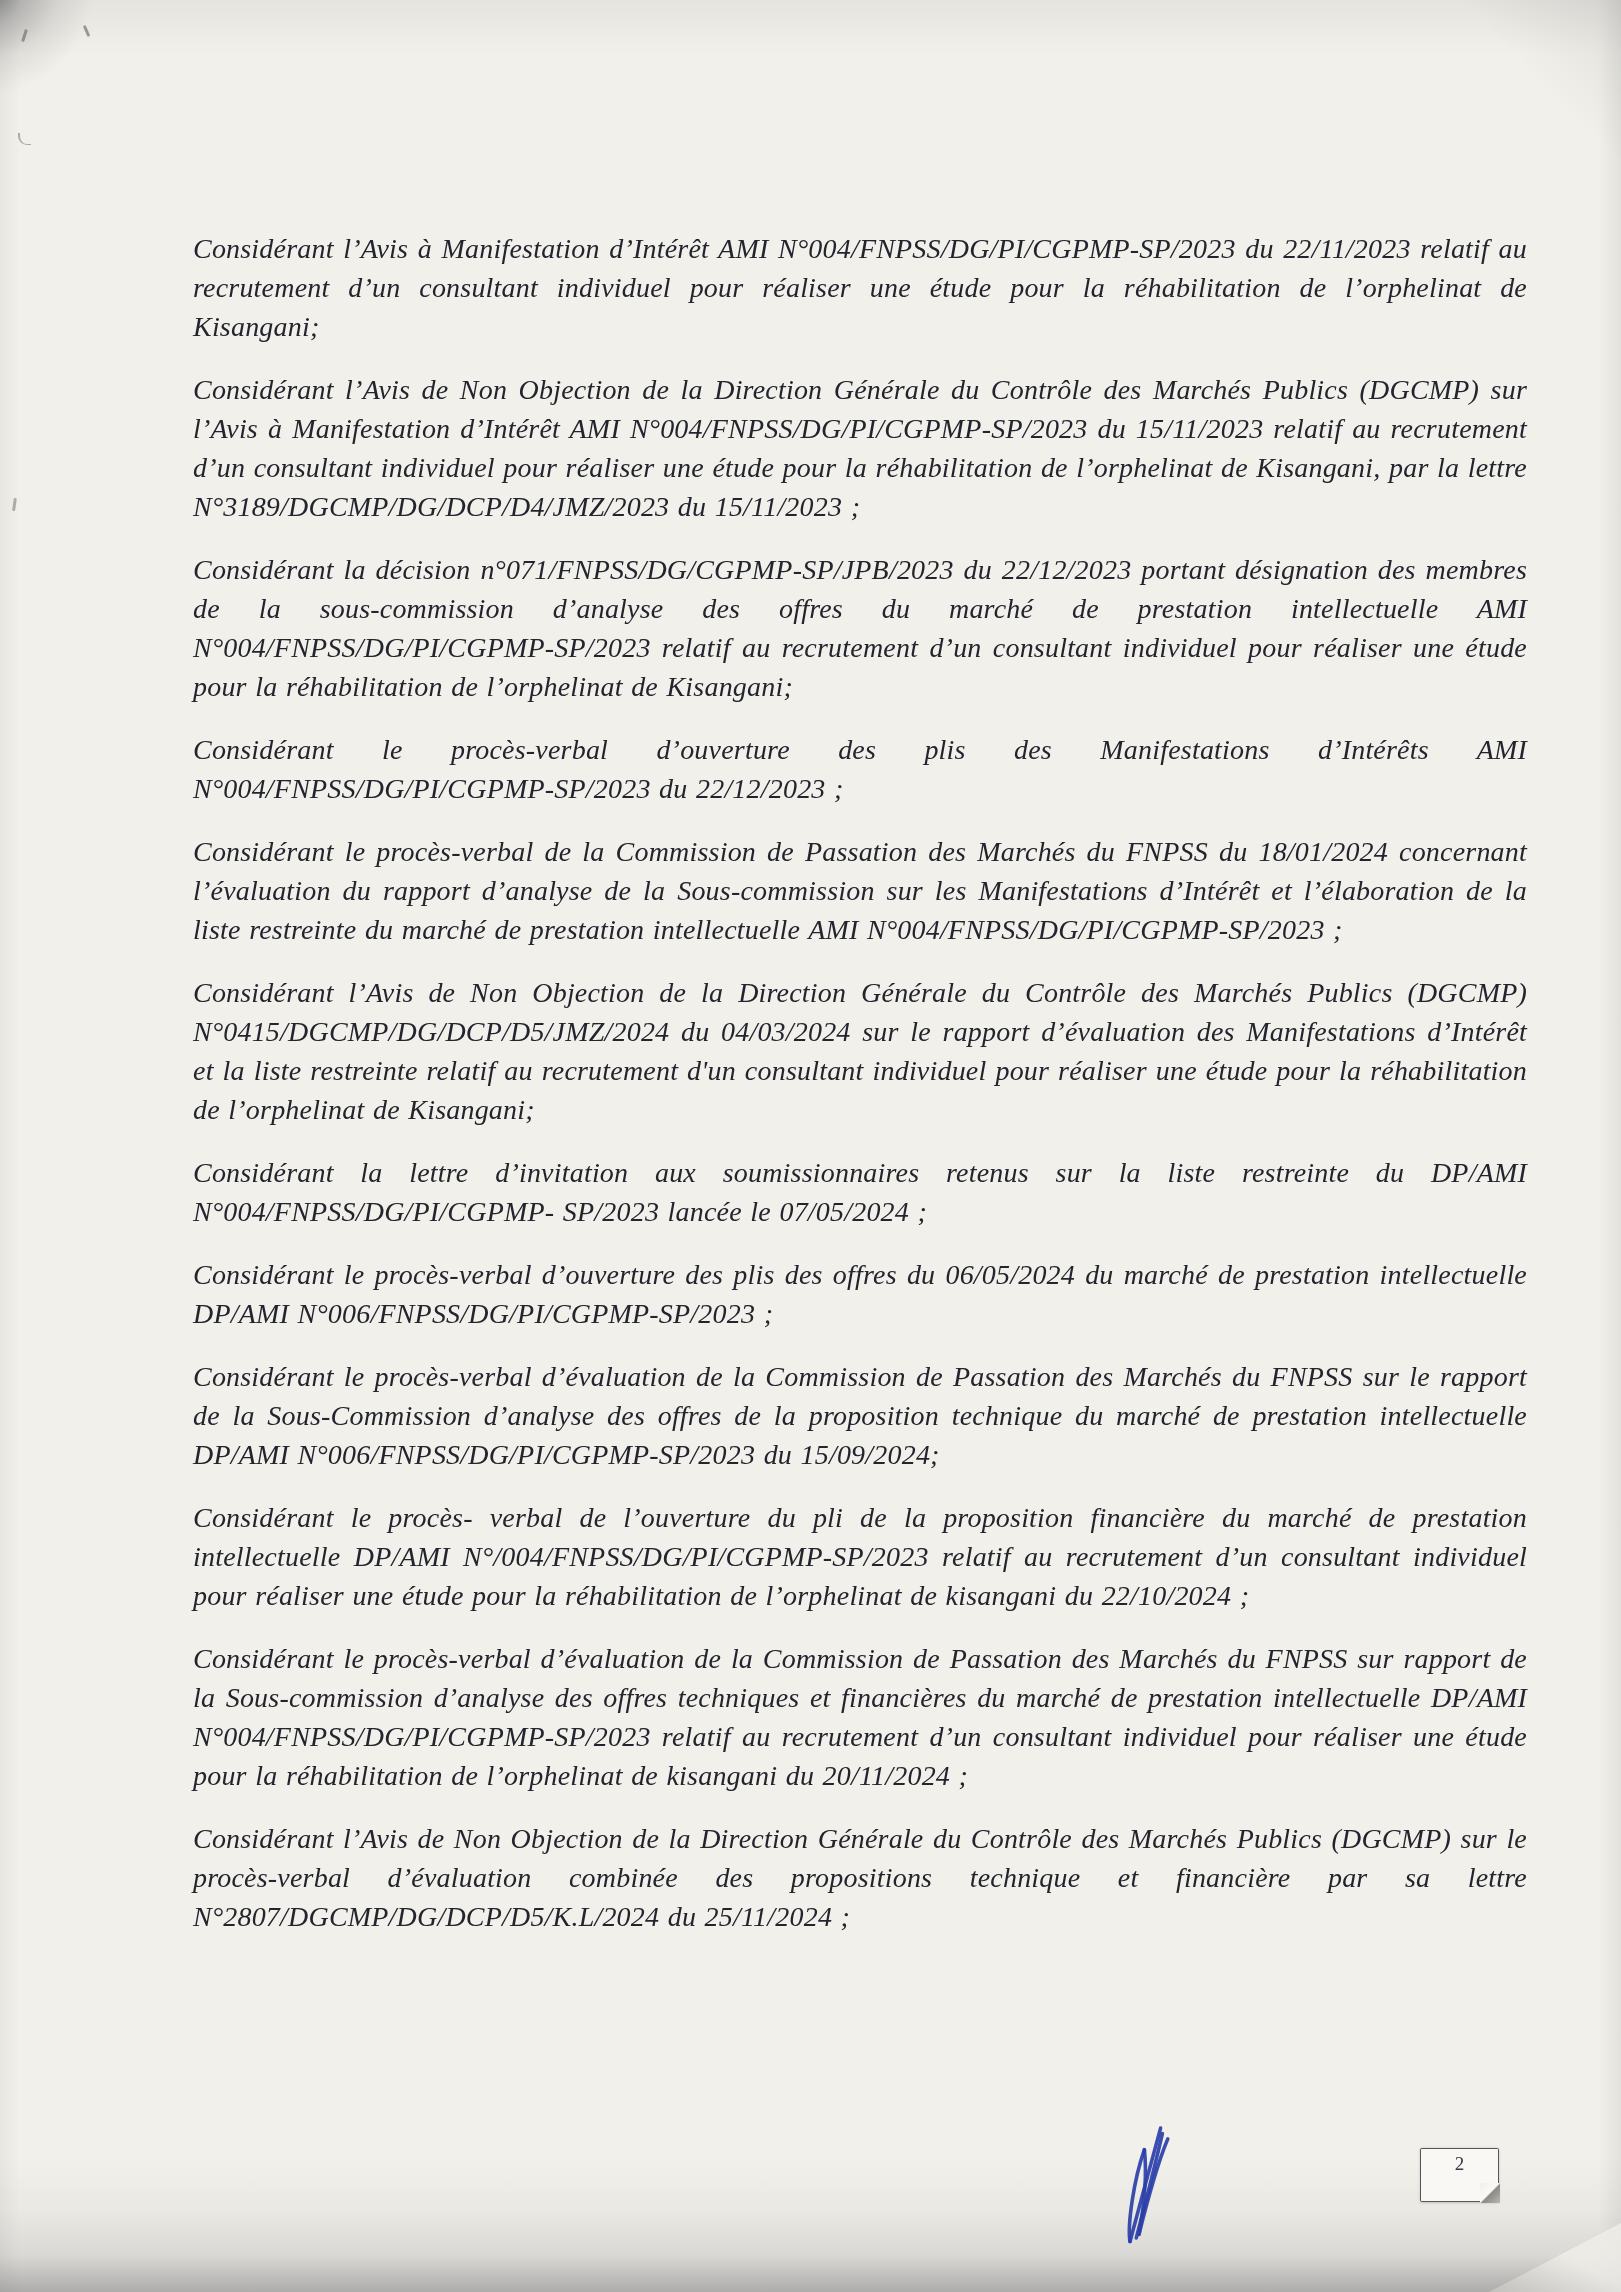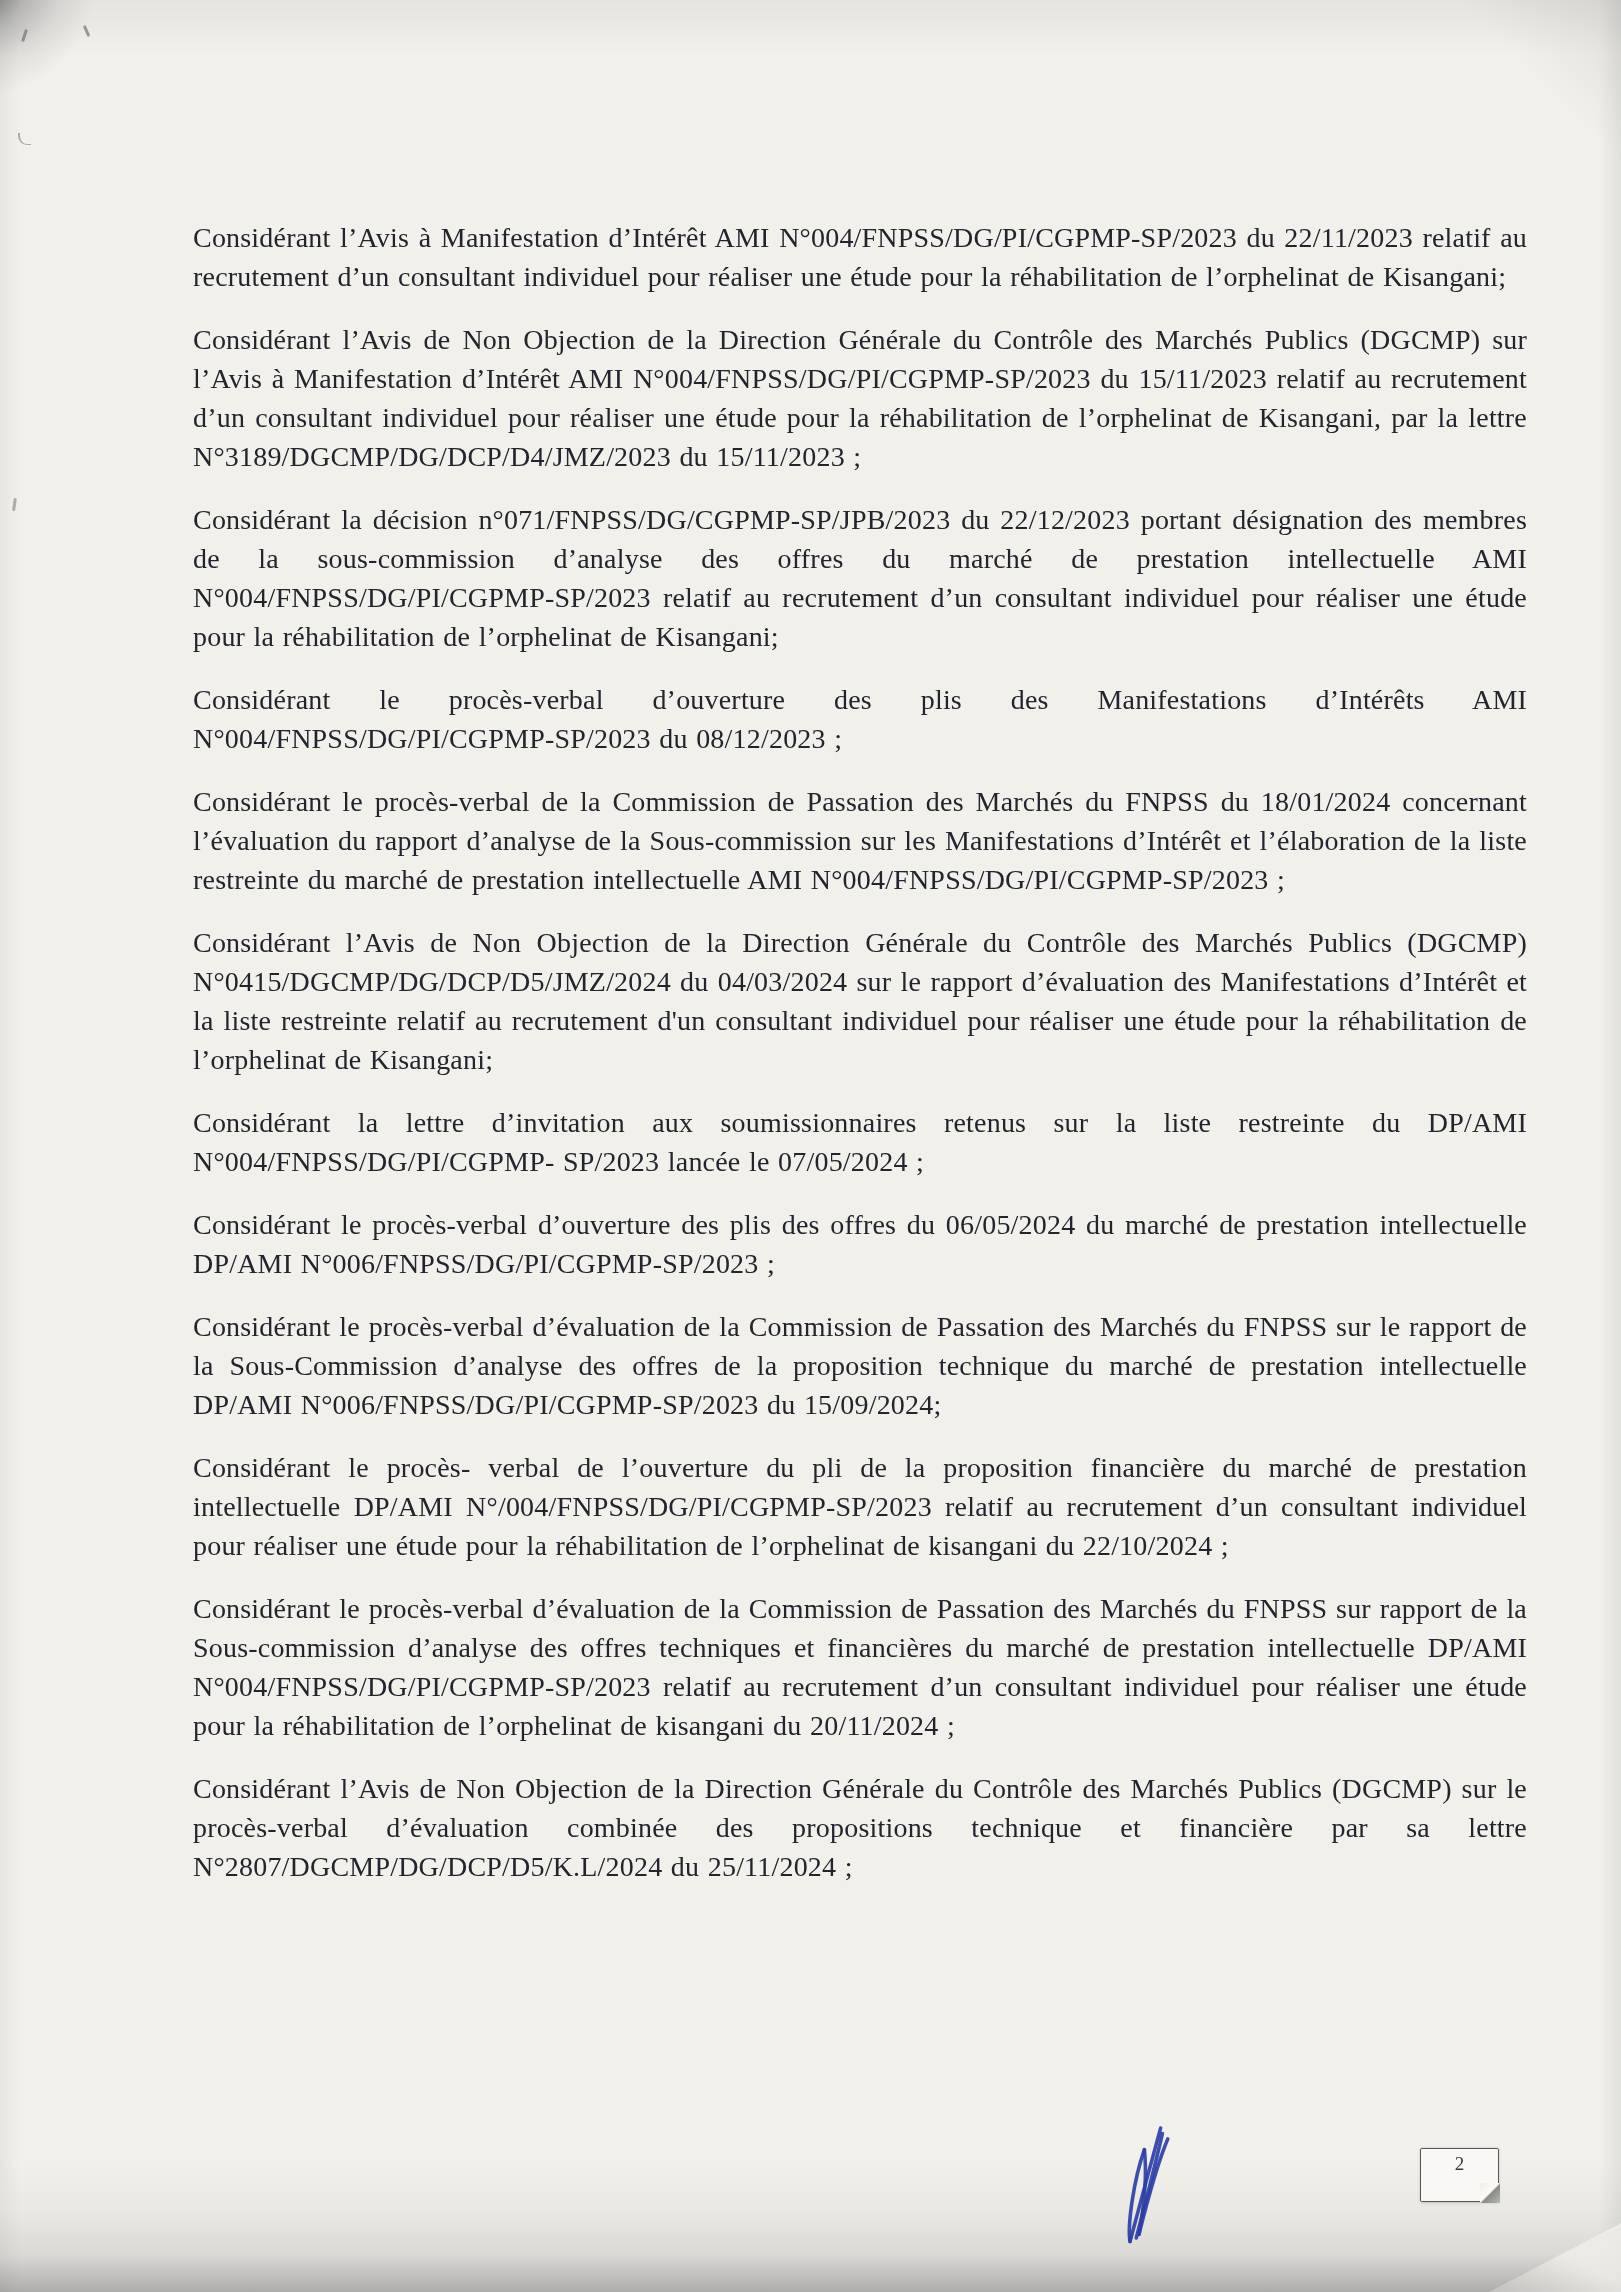--- a/index.html
+++ b/index.html
@@ -12,21 +12,21 @@
       radial-gradient(circle at -12.5px -12.5px, rgba(35,35,40,.55), rgba(55,55,60,.28) 38px, rgba(90,90,95,.12) 72px, transparent 107px),
       linear-gradient(225deg, rgba(60,60,65,.10), transparent 116px),
       linear-gradient(to left, rgba(90,90,95,.10), transparent 23px),
       linear-gradient(to right, rgba(90,90,95,.07), transparent 19.7px),
       linear-gradient(to bottom, rgba(120,120,125,.10), transparent 54px),
       linear-gradient(to top, rgba(75,75,80,.42), rgba(110,110,115,.18) 38px, rgba(140,140,142,.08) 81px, transparent 134px),
       #f1f0ea;
     font-family:"Liberation Serif","DejaVu Serif",serif;
   }
   .textblock{
-    position:absolute;left:193px;top:218px;width:1334px;
+    position:absolute;left:193px;top:229px;width:1334px;font-style:italic;
   }
   .textblock p{
     margin:0 0 24px 0;
     font-size:28px;line-height:39px;
     color:#24242f;
     text-align:justify;
     letter-spacing:0.2px;
     word-spacing:1.3px;
   }
   .textblock p.gap-lg{}
@@ -76,21 +76,21 @@
 
   <span class="ink-mark m1"></span>
   <span class="ink-mark m2"></span>
   <span class="ink-mark m3"></span>
   <span class="ink-mark m4"></span>
 
   <main class="textblock">
     <p>Considérant l’Avis à Manifestation d’Intérêt AMI N°004/FNPSS/DG/PI/CGPMP-SP/2023 du 22/11/2023 relatif au recrutement d’un consultant individuel pour réaliser une étude pour la réhabilitation de l’orphelinat de Kisangani;</p>
     <p>Considérant l’Avis de Non Objection de la Direction Générale du Contrôle des Marchés Publics (DGCMP) sur l’Avis à Manifestation d’Intérêt AMI N°004/FNPSS/DG/PI/CGPMP-SP/2023 du 15/11/2023 relatif au recrutement d’un consultant individuel pour réaliser une étude pour la réhabilitation de l’orphelinat de Kisangani, par la lettre N°3189/DGCMP/DG/DCP/D4/JMZ/2023 du 15/11/2023 ;</p>
     <p>Considérant la décision n°071/FNPSS/DG/CGPMP-SP/JPB/2023 du 22/12/2023 portant désignation des membres de la sous-commission d’analyse des offres du marché de prestation intellectuelle AMI N°004/FNPSS/DG/PI/CGPMP-SP/2023 relatif au recrutement d’un consultant individuel pour réaliser une étude pour la réhabilitation de l’orphelinat de Kisangani;</p>
-    <p>Considérant le procès-verbal d’ouverture des plis des Manifestations d’Intérêts AMI N°004/FNPSS/DG/PI/CGPMP-SP/2023 du 08/12/2023 ;</p>
+    <p>Considérant le procès-verbal d’ouverture des plis des Manifestations d’Intérêts AMI N°004/FNPSS/DG/PI/CGPMP-SP/2023 du 22/12/2023 ;</p>
     <p>Considérant le procès-verbal de la Commission de Passation des Marchés du FNPSS du 18/01/2024 concernant l’évaluation du rapport d’analyse de la Sous-commission sur les Manifestations d’Intérêt et l’élaboration de la liste restreinte du marché de prestation intellectuelle AMI N°004/FNPSS/DG/PI/CGPMP-SP/2023 ;</p>
     <p>Considérant l’Avis de Non Objection de la Direction Générale du Contrôle des Marchés Publics (DGCMP) N°0415/DGCMP/DG/DCP/D5/JMZ/2024 du 04/03/2024 sur le rapport d’évaluation des Manifestations d’Intérêt et la liste restreinte relatif au recrutement d'un consultant individuel pour réaliser une étude pour la réhabilitation de l’orphelinat de Kisangani;</p>
     <p class="gap-lg">Considérant la lettre d’invitation aux soumissionnaires retenus sur la liste restreinte du DP/AMI N°004/FNPSS/DG/PI/CGPMP- SP/2023 lancée le 07/05/2024 ;</p>
     <p>Considérant le procès-verbal d’ouverture des plis des offres du 06/05/2024 du marché de prestation intellectuelle DP/AMI N°006/FNPSS/DG/PI/CGPMP-SP/2023 ;</p>
     <p>Considérant le procès-verbal d’évaluation de la Commission de Passation des Marchés du FNPSS sur le rapport de la Sous-Commission d’analyse des offres de la proposition technique du marché de prestation intellectuelle DP/AMI N°006/FNPSS/DG/PI/CGPMP-SP/2023 du 15/09/2024;</p>
     <p class="gap-lg">Considérant le procès- verbal de l’ouverture du pli de la proposition financière du marché de prestation intellectuelle DP/AMI N°/004/FNPSS/DG/PI/CGPMP-SP/2023 relatif au recrutement d’un consultant individuel pour réaliser une étude pour la réhabilitation de l’orphelinat de kisangani du 22/10/2024 ;</p>
     <p>Considérant le procès-verbal d’évaluation de la Commission de Passation des Marchés du FNPSS sur rapport de la Sous-commission d’analyse des offres techniques et financières du marché de prestation intellectuelle DP/AMI N°004/FNPSS/DG/PI/CGPMP-SP/2023 relatif au recrutement d’un consultant individuel pour réaliser une étude pour la réhabilitation de l’orphelinat de kisangani du 20/11/2024 ;</p>
     <p>Considérant l’Avis de Non Objection de la Direction Générale du Contrôle des Marchés Publics (DGCMP) sur le procès-verbal d’évaluation combinée des propositions technique et financière par sa lettre N°2807/DGCMP/DG/DCP/D5/K.L/2024 du 25/11/2024 ;</p>
   </main>
 

